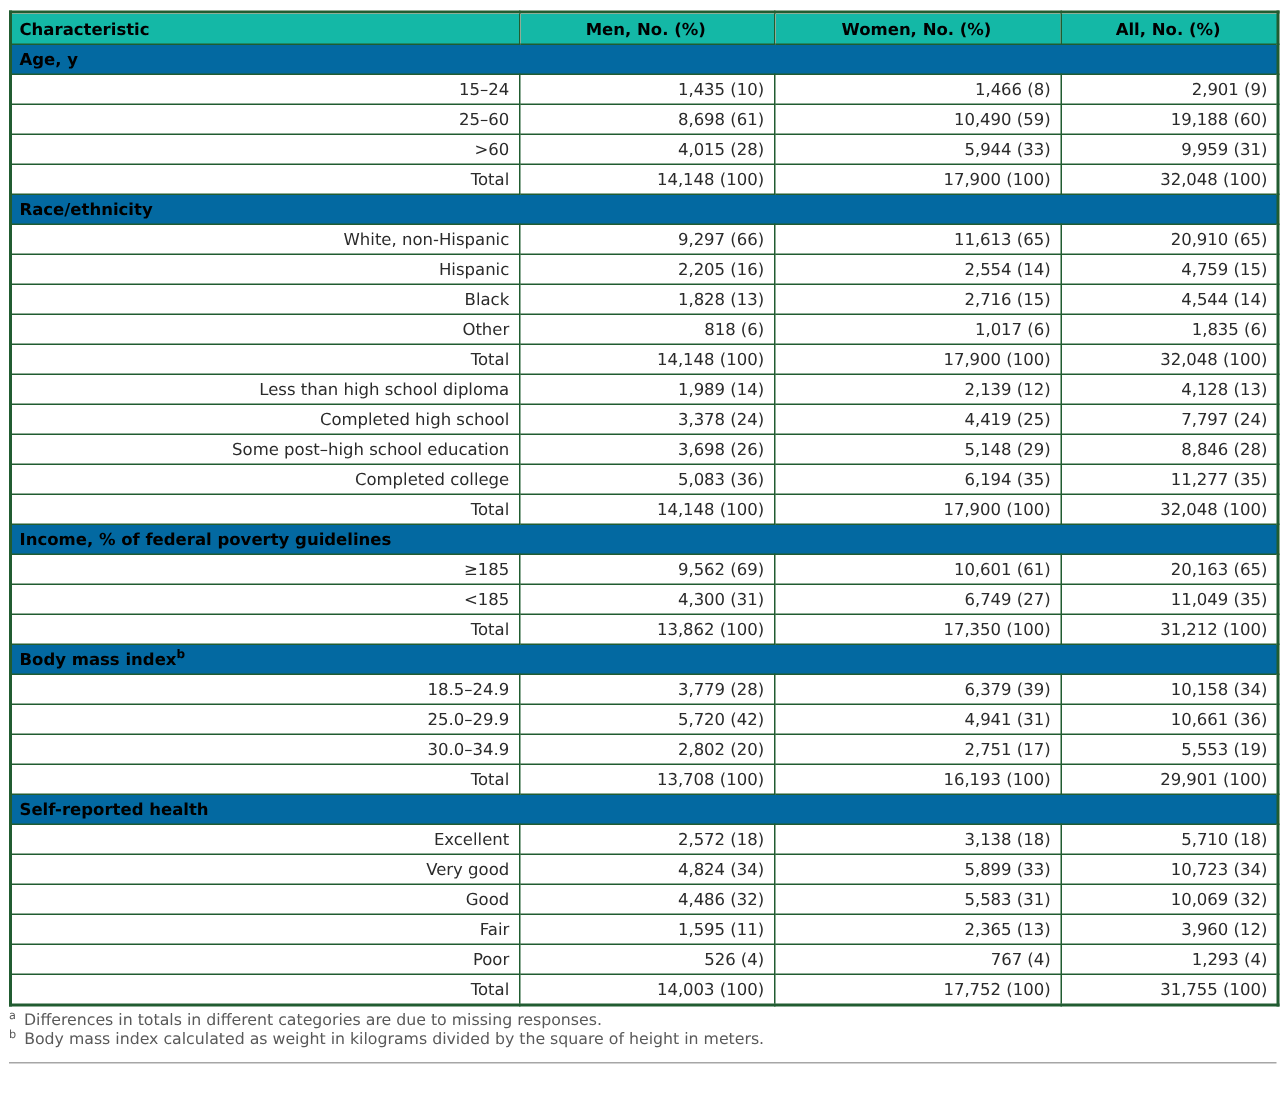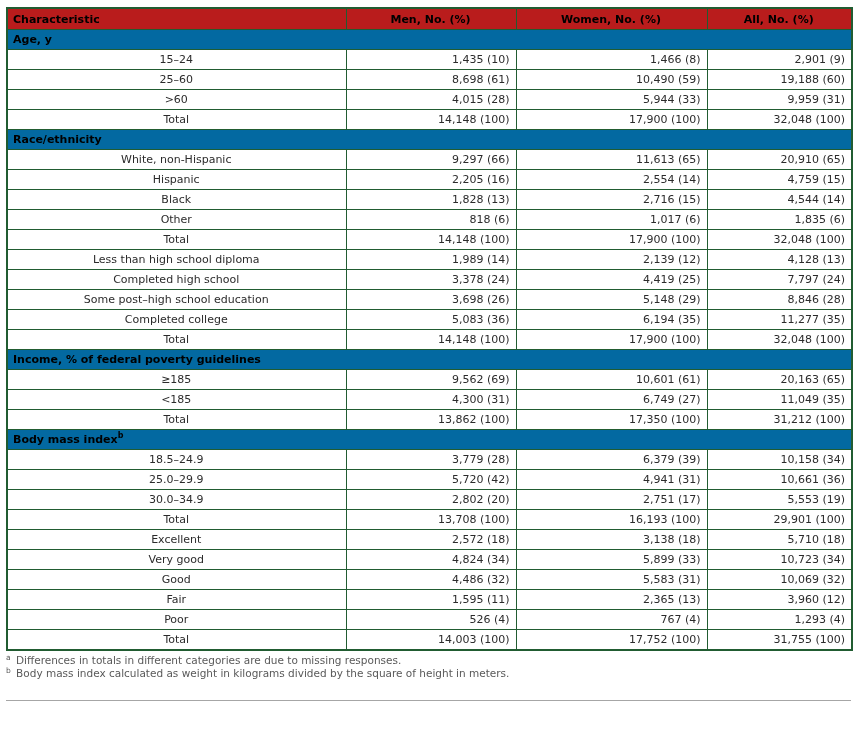--- a/index.html
+++ b/index.html
@@ -25,55 +25,55 @@
   table.char-table th,
   table.char-table td {
     border: 1px solid #215c31;
     font-size: 11px;
     line-height: 13px;
     padding: 3px 6px 3px 5px;
     overflow: hidden;
     white-space: nowrap;
   }
   table.char-table thead th {
-    background: #b91c1c;
+    background: #14b8a6;
     color: #000000;
     font-weight: bold;
     text-align: center;
     height: 14px;
   }
   table.char-table thead th.first {
     text-align: left;
   }
   td.section {
     font-weight: bold;
     color: #000000;
     text-align: left;
     background: #0369a1;
   }
   td.label {
-    text-align: center;
+    text-align: right;
     color: #2b2b2b;
     font-weight: normal;
   }
   td.num {
     text-align: right;
     color: #2b2b2b;
     font-weight: normal;
   }
   sup {
     font-size: 8px;
     line-height: 0;
     vertical-align: super;
   }
   .footnotes {
     box-sizing: border-box;
     width: 845px;
     margin-top: 3px;
-    padding-bottom: 20px;
+    padding-bottom: 8px;
     border-bottom: 1px solid #a6a6a6;
     color: #595959;
     font-size: 10.5px;
     line-height: 12px;
   }
   .footnotes .fn {
     margin: 0 0 1px 0;
   }
   .footnotes sup {
     font-size: 7.5px;
@@ -233,20 +233,23 @@
           <td class="num">2,751 (17)</td>
           <td class="num">5,553 (19)</td>
         </tr>
         <tr>
           <td class="label">Total</td>
           <td class="num">13,708 (100)</td>
           <td class="num">16,193 (100)</td>
           <td class="num">29,901 (100)</td>
         </tr>
         <tr>
+          <td colspan="4" class="section">Self-reported health</td>
+        </tr>
+        <tr>
           <td class="label">Excellent</td>
           <td class="num">2,572 (18)</td>
           <td class="num">3,138 (18)</td>
           <td class="num">5,710 (18)</td>
         </tr>
         <tr>
           <td class="label">Very good</td>
           <td class="num">4,824 (34)</td>
           <td class="num">5,899 (33)</td>
           <td class="num">10,723 (34)</td>

